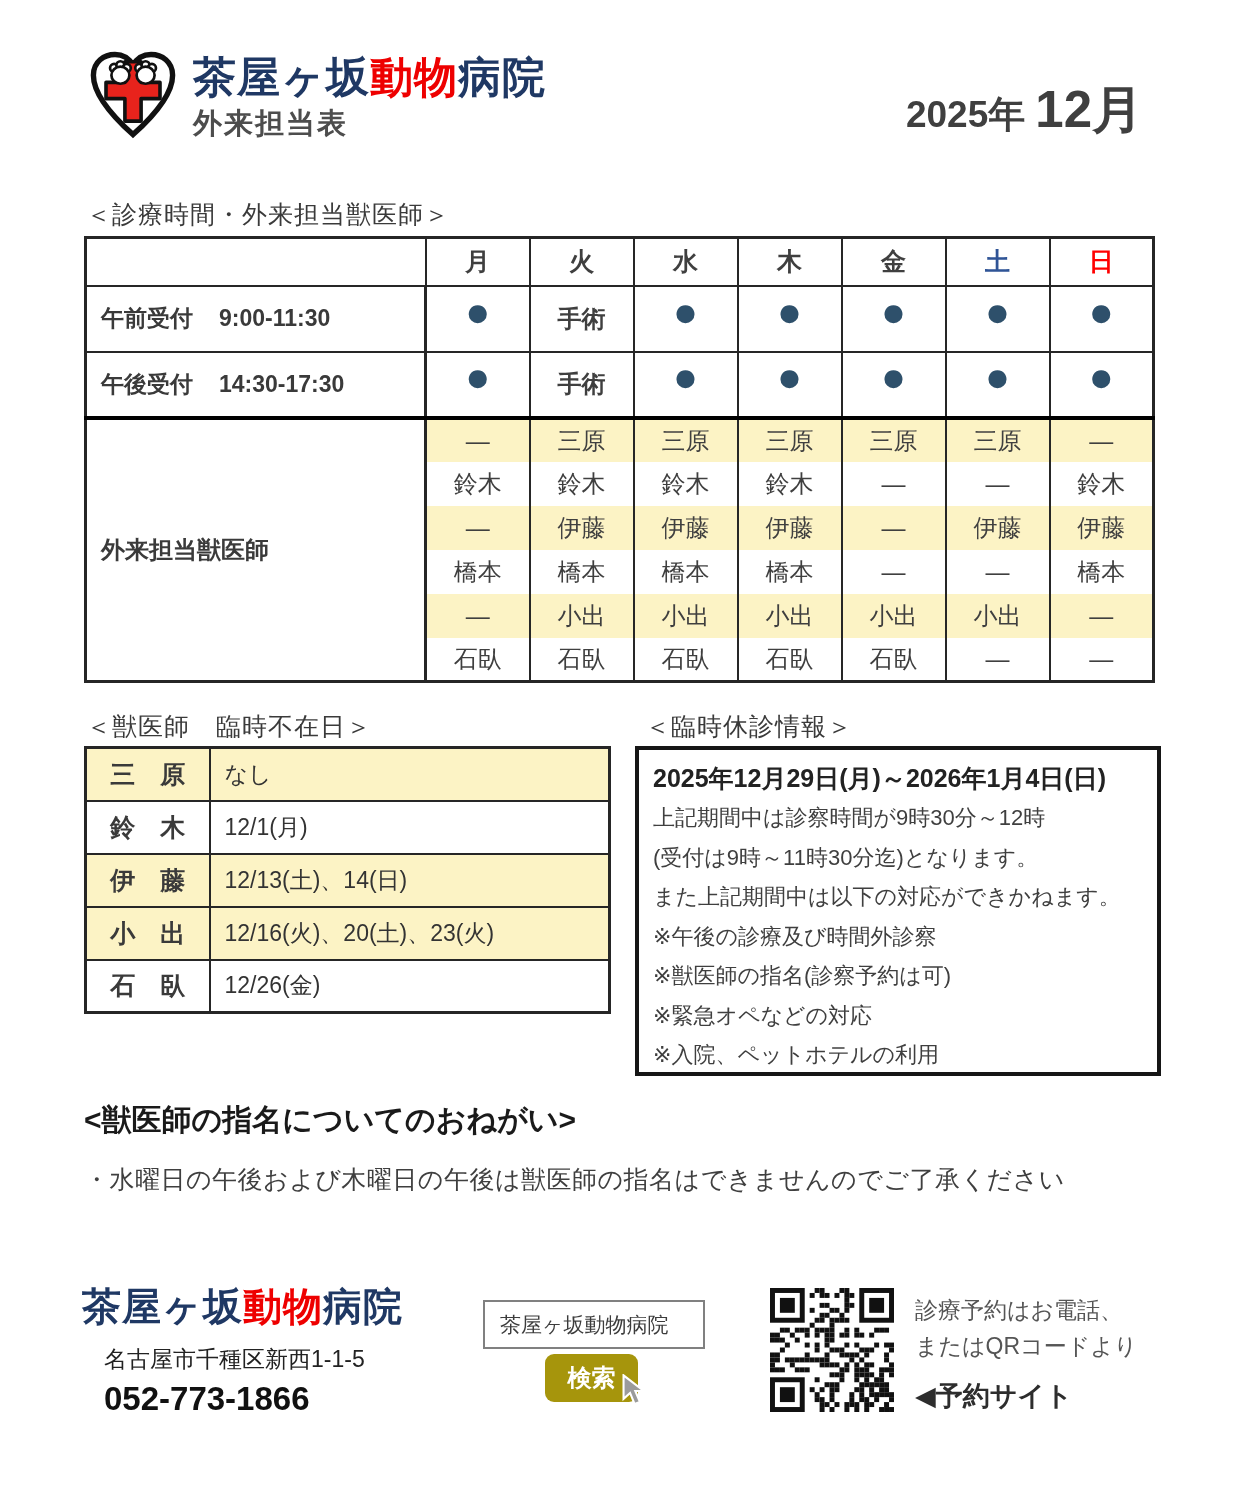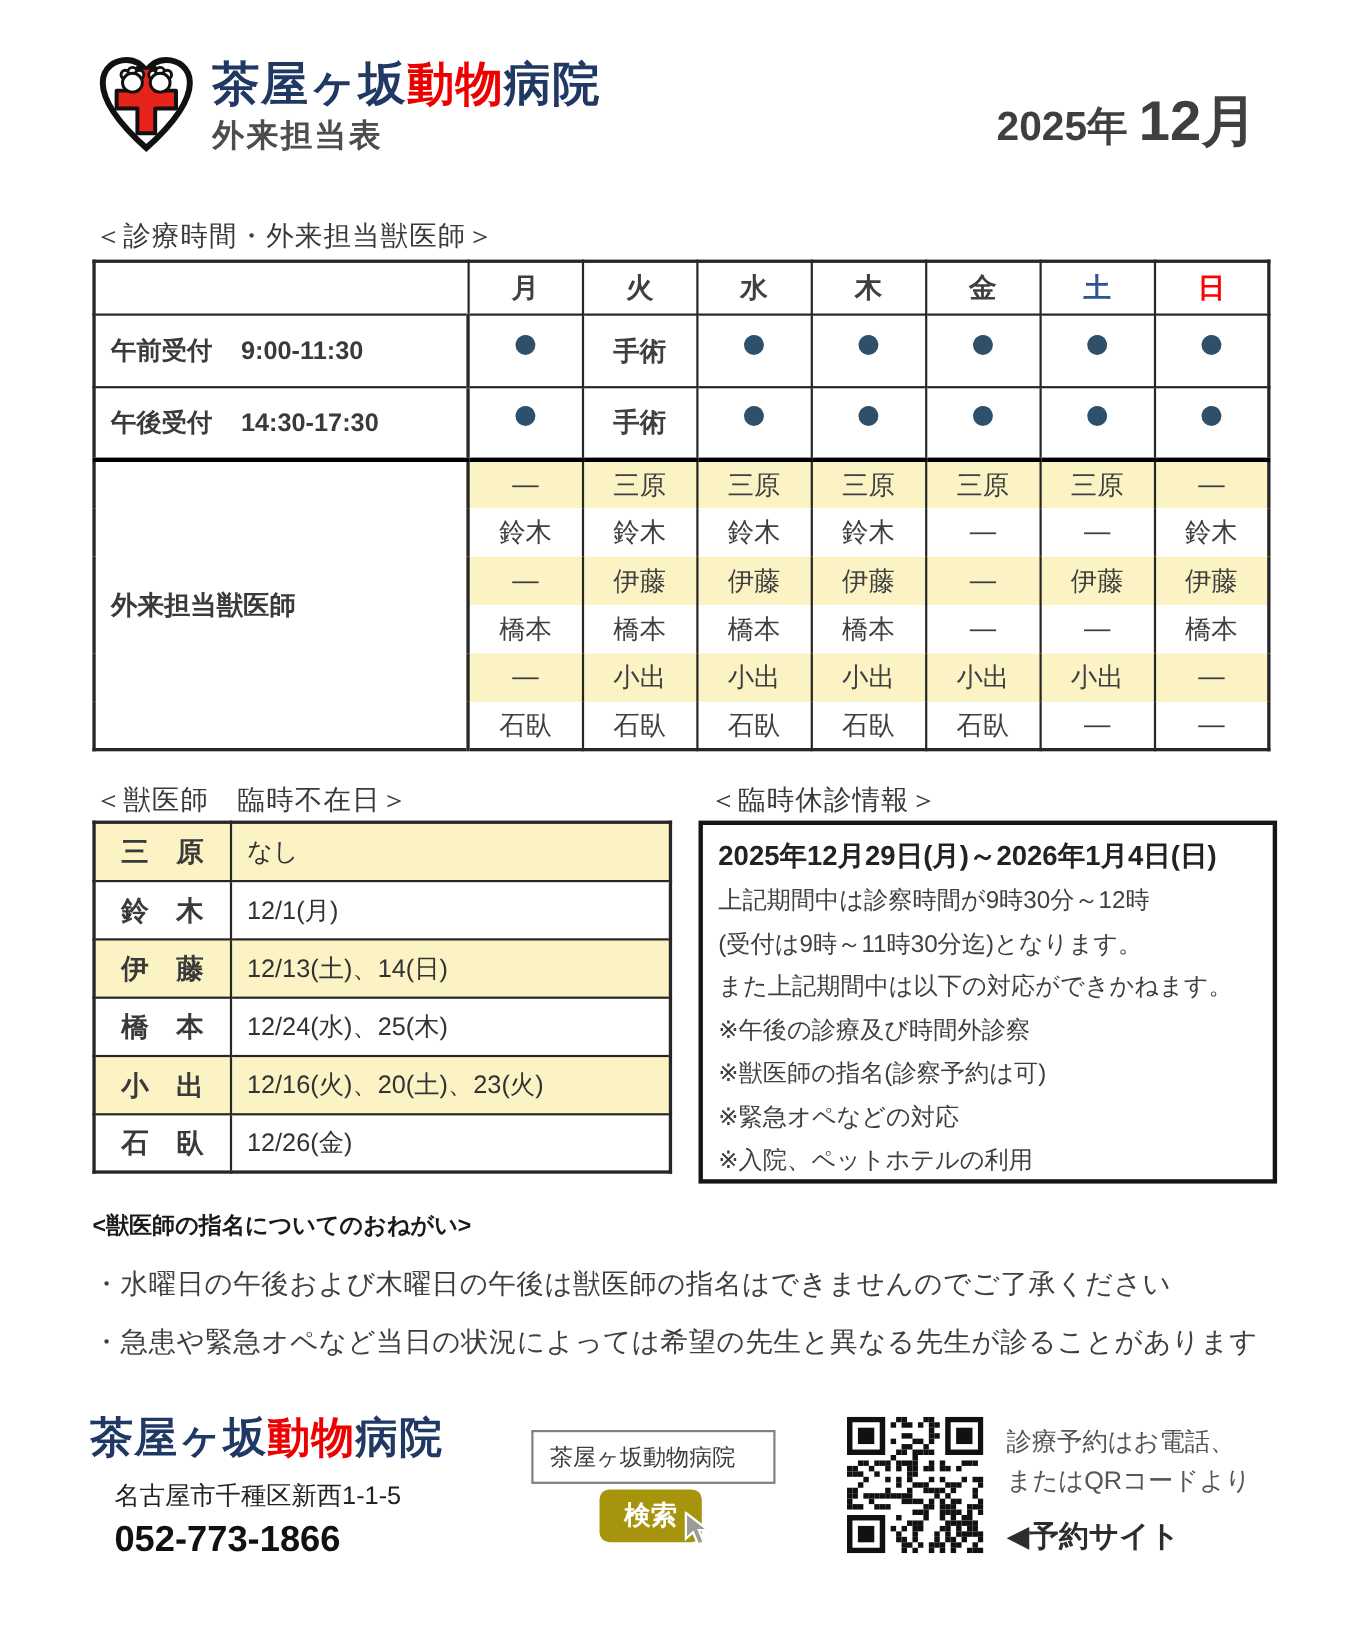--- a/index.html
+++ b/index.html
@@ -45,21 +45,21 @@
   .absence td.dates-cell { padding-left:14px; }
   .absence tr.stripe td { background:#fcf3c5; }
 
   
   .holiday-box { position:absolute; left:635px; top:746px; width:526px; height:330px; border:4px solid #161616; background:#fff; padding:8px 14px 16px 14px; }
   .holiday-period { font-size:25px; font-weight:bold; color:#222; line-height:40px; }
   .holiday-line { font-size:22px; color:#3f3f3f; line-height:39.5px; }
 
   
   .notes { position:absolute; left:84px; top:1100px; width:1110px; }
-  .notes-title { font-size:21px; font-weight:bold; color:#1a1a1a; margin-bottom:22px; }
+  .notes-title { font-size:30px; font-weight:bold; color:#1a1a1a; margin-bottom:22px; }
   .note-item { font-size:25px; color:#3f3f3f; margin-bottom:20px; letter-spacing:0.5px; }
 
   
   .f-name { position:absolute; left:82px; top:1280px; font-size:39px; font-weight:bold; color:#1f3864; letter-spacing:1px; }
   .f-name .accent { color:#ee0000; }
   .f-address { position:absolute; left:104px; top:1344px; font-size:23px; color:#222; }
   .f-phone { position:absolute; left:104px; top:1380px; font-size:33px; font-weight:bold; color:#111; }
 
   .search-box { position:absolute; left:483px; top:1300px; width:222px; height:49px; border:2px solid #808080; background:#fff; font-size:21px; color:#3c3c3c; line-height:45px; padding-left:15px; font-family:inherit; }
   .search-btn { position:absolute; left:545px; top:1354px; width:93px; height:48px; background:#a6950c; border:none; border-radius:9px; color:#fff; font-size:24px; font-weight:bold; text-align:center; line-height:48px; font-family:inherit; }
@@ -209,24 +209,20 @@
           <td class="dates-cell">なし</td>
         </tr>
         <tr class="">
           <td class="vet-name-cell">鈴　木</td>
           <td class="dates-cell">12/1(月)</td>
         </tr>
         <tr class="stripe">
           <td class="vet-name-cell">伊　藤</td>
           <td class="dates-cell">12/13(土)、14(日)</td>
         </tr>
-        <tr class="">
-          <td class="vet-name-cell">橋　本</td>
-          <td class="dates-cell">12/24(水)、25(木)</td>
-        </tr>
         <tr class="stripe">
           <td class="vet-name-cell">小　出</td>
           <td class="dates-cell">12/16(火)、20(土)、23(火)</td>
         </tr>
         <tr class="">
           <td class="vet-name-cell">石　臥</td>
           <td class="dates-cell">12/26(金)</td>
         </tr>
       </tbody>
   </table>
@@ -242,21 +238,20 @@
         <div class="holiday-line">※獣医師の指名(診察予約は可)</div>
         <div class="holiday-line">※緊急オペなどの対応</div>
         <div class="holiday-line">※入院、ペットホテルの利用</div>
       </div>
   </div>
 
   <div class="notes">
     <div class="notes-title">&lt;獣医師の指名についてのおねがい&gt;</div>
     <div id="notes-items">
         <div class="note-item">・水曜日の午後および木曜日の午後は獣医師の指名はできませんのでご了承ください</div>
-        <div class="note-item">・急患や緊急オペなど当日の状況によっては希望の先生と異なる先生が診ることがあります</div>
       </div>
   </div>
 
   <div class="f-name"><span>茶屋ヶ坂</span><span class="accent">動物</span><span>病院</span></div>
   <div class="f-address">名古屋市千種区新西1-1-5</div>
   <div class="f-phone">052-773-1866</div>
 
   <input class="search-box" readonly="" value="茶屋ヶ坂動物病院" style="">
   <div class="search-btn">検索</div>
   <div class="cursor-icon">

